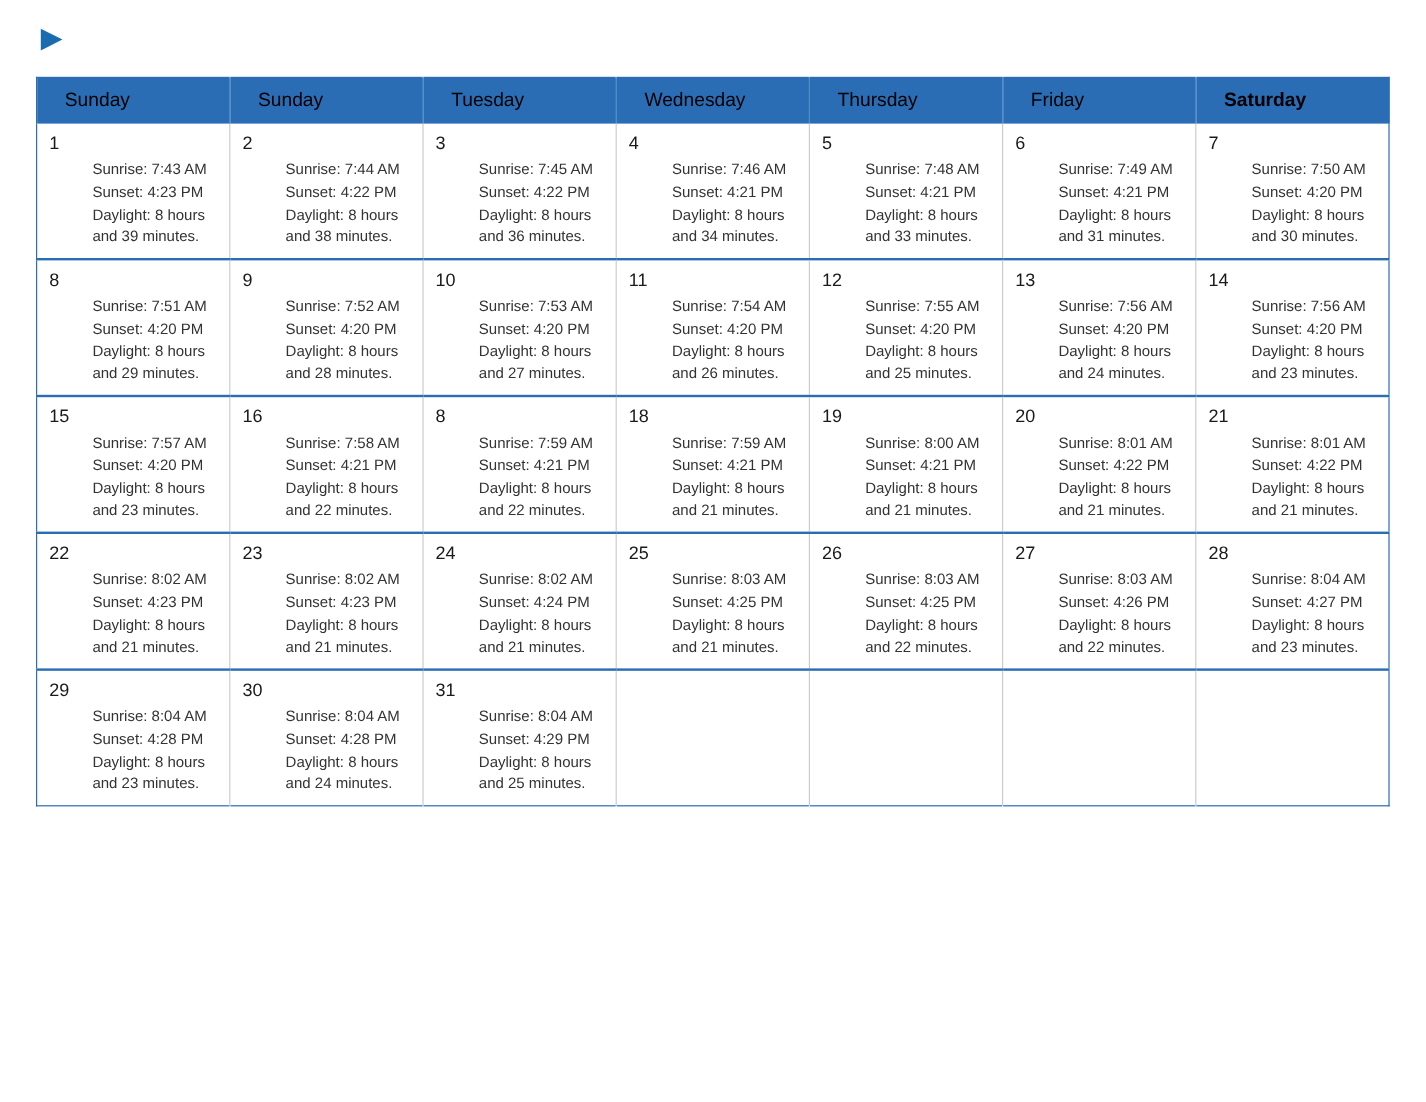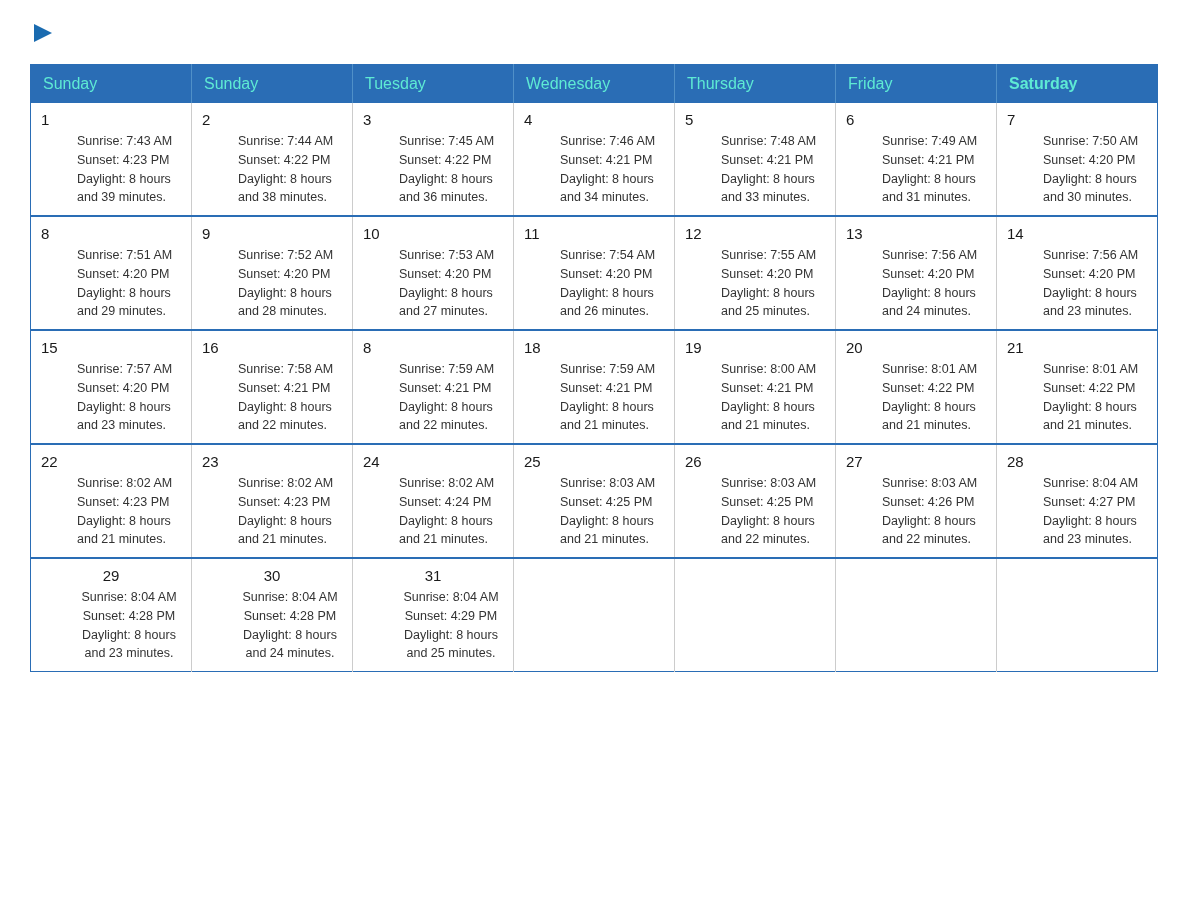--- a/index.html
+++ b/index.html
@@ -45,23 +45,23 @@
       color: #1a1a1a;
       margin-top: 4px;
     }
     .calendar {
       width: 100%;
       border-collapse: collapse;
       border: 1px solid #2a6db5;
     }
     .calendar th {
       background-color: #2a6db5;
-      color: #5eead4;
+      color: #000000;
       text-align: left;
-      padding: 10px 12px;
+      padding: 10px 23px;
       font-size: 16px;
       font-weight: normal;
       border-right: 1px solid #5090c8;
     }
     .calendar th:last-child {
       border-right: none;
       font-weight: bold;
     }
     .calendar td {
       vertical-align: top;
@@ -71,21 +71,20 @@
       font-size: 13px;
       color: #333333;
       width: calc(100% / 7);
       min-height: 100px;
     }
     .calendar td:last-child {
       border-right: none;
     }
     .calendar tr:last-child td {
       border-bottom: none;
-      text-align: center;
     }
     .day-number {
       font-size: 15px;
       font-weight: normal;
       color: #1a1a1a;
       margin-bottom: 4px;
       display: block;
     }
     .day-info {
       font-size: 12.5px;

